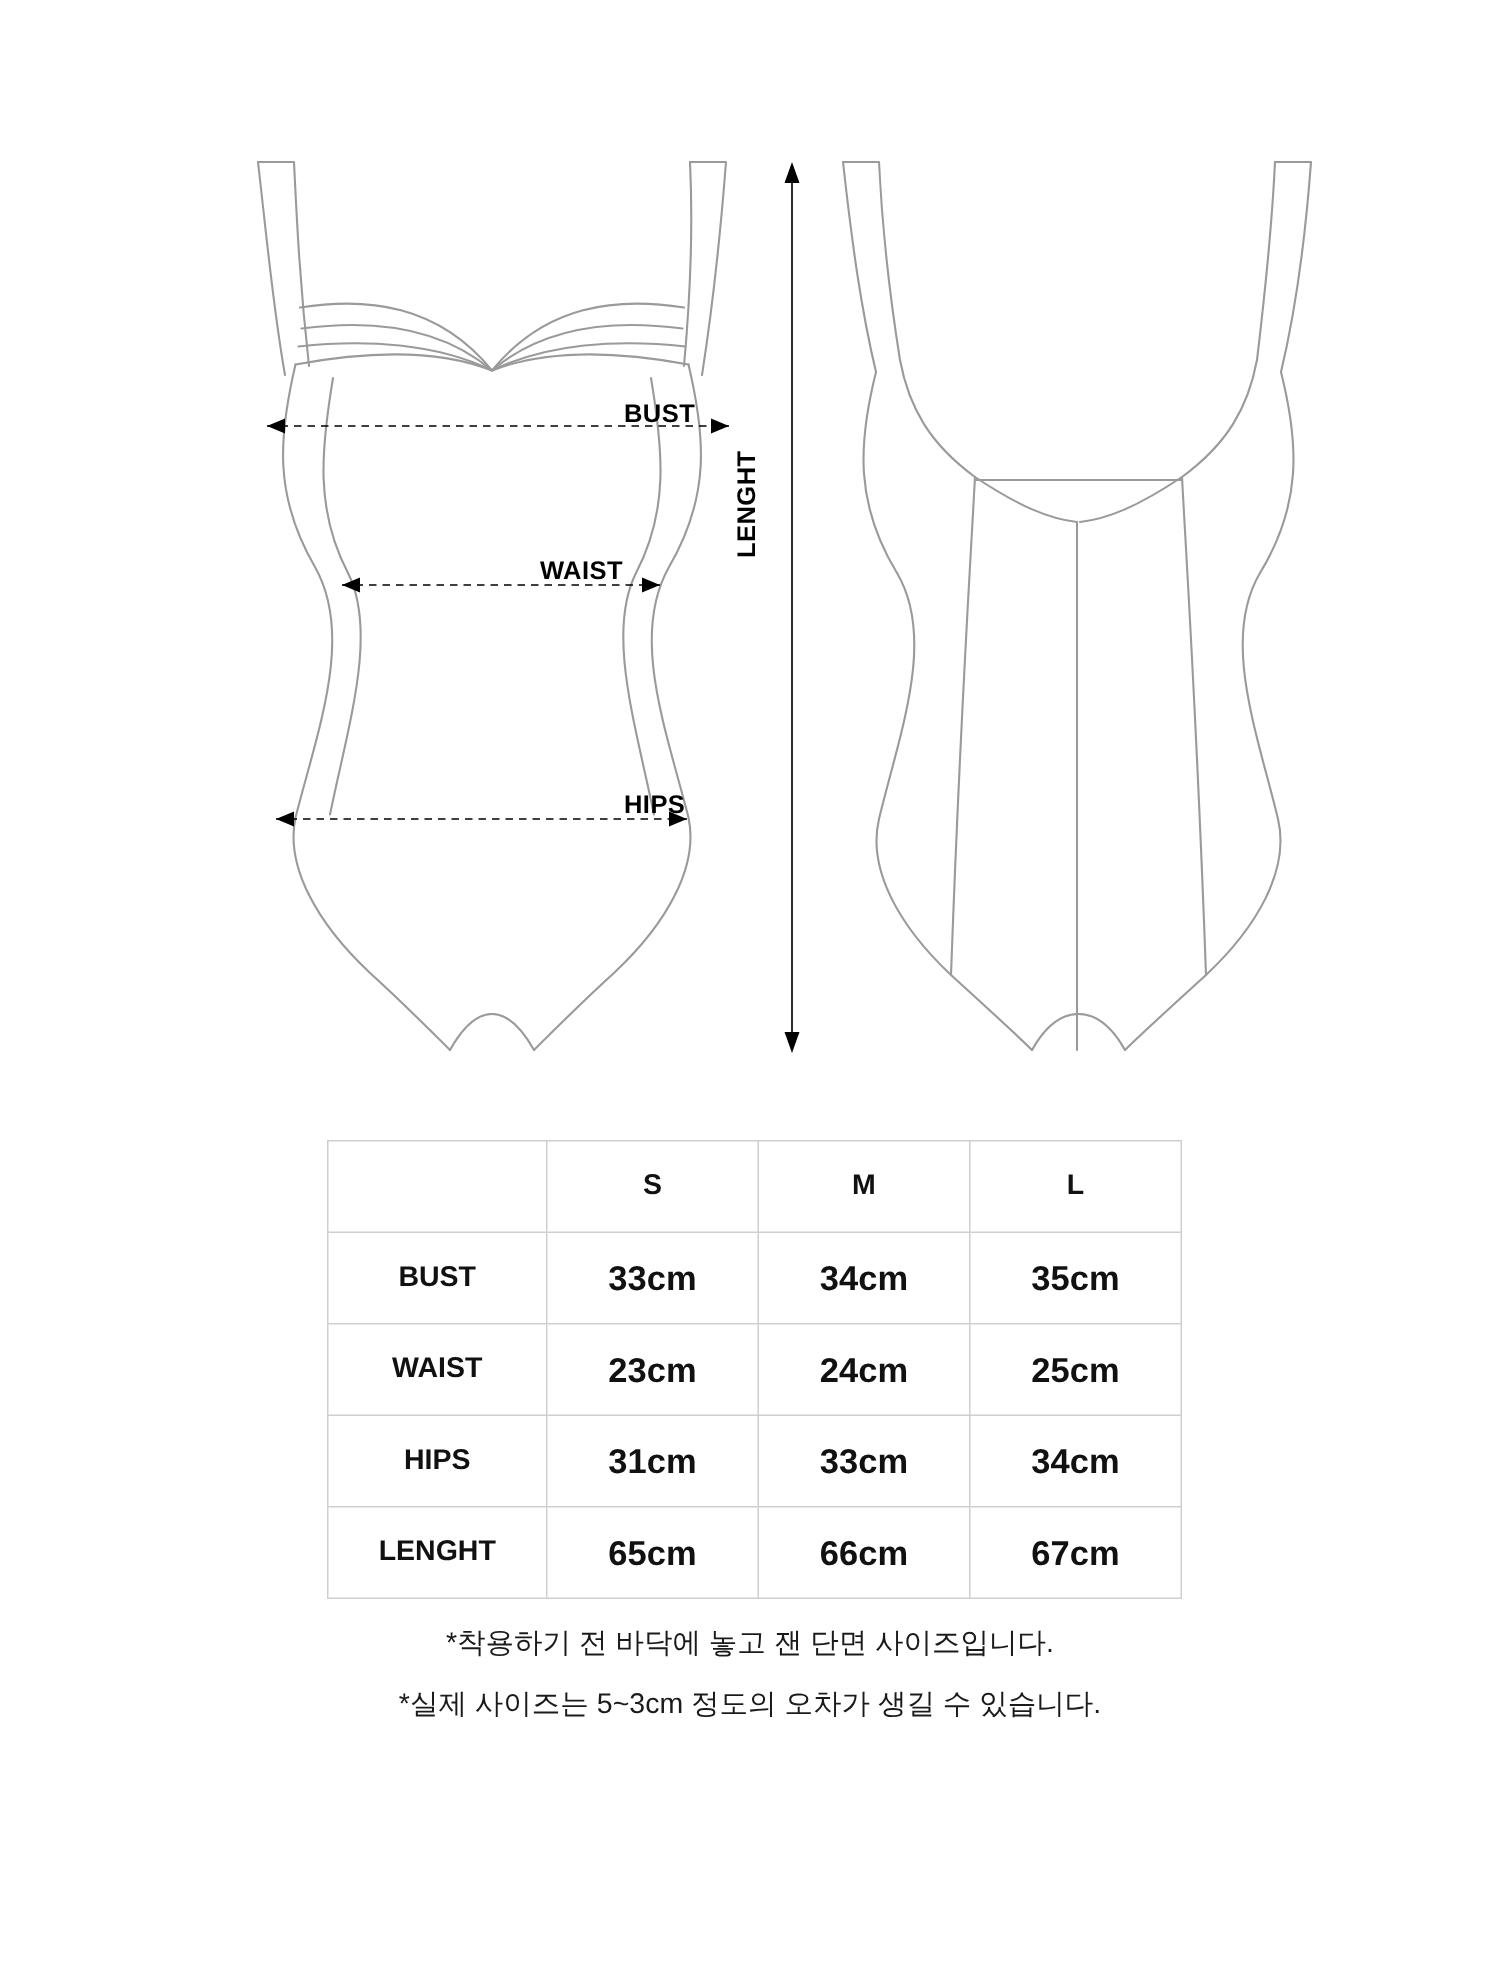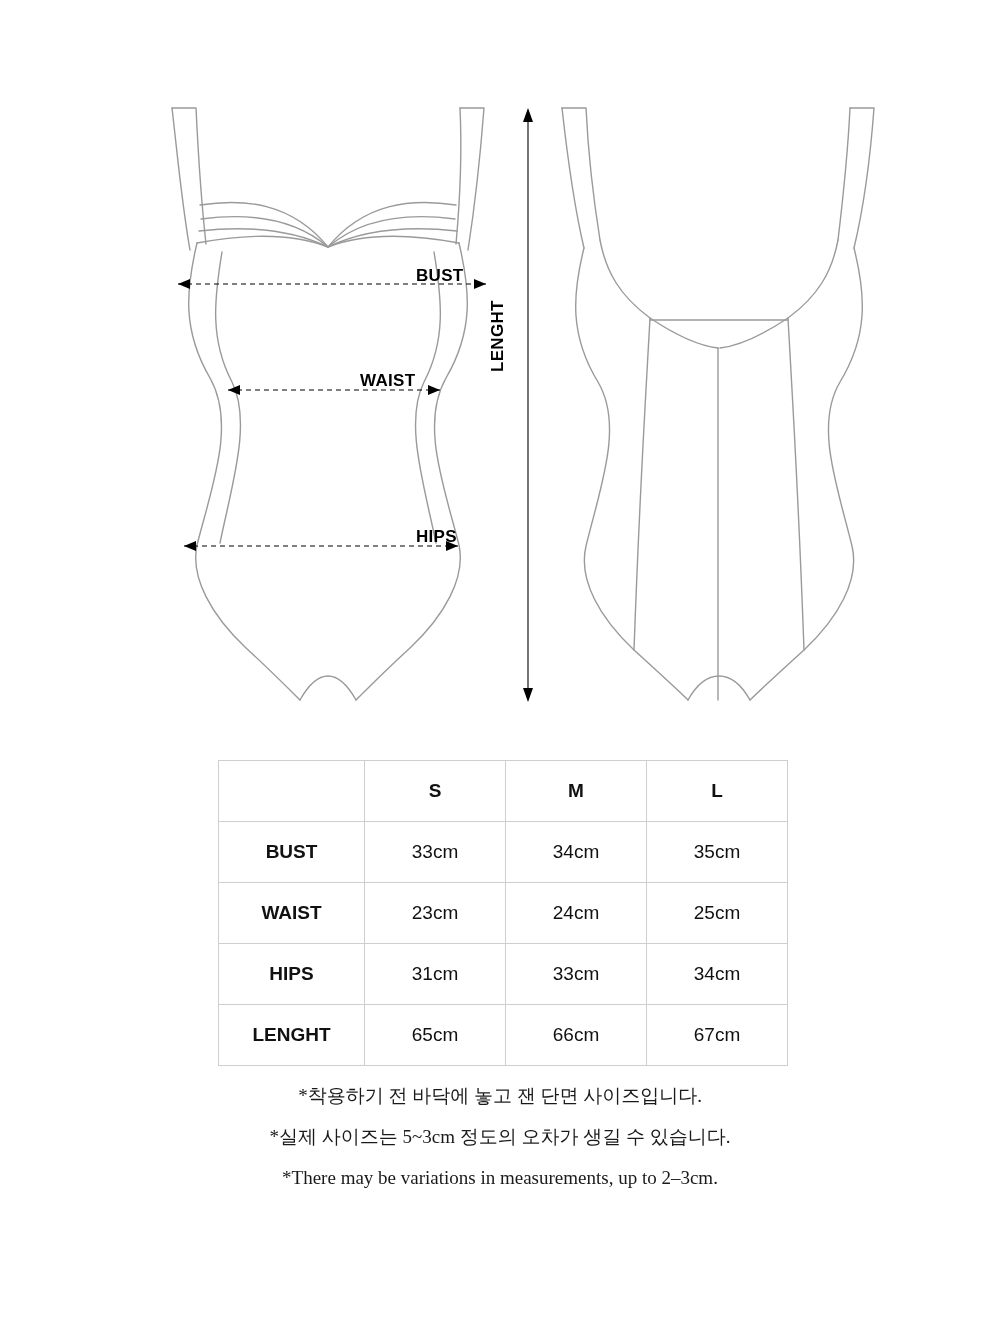--- a/index.html
+++ b/index.html
@@ -58,23 +58,23 @@
     top: 760px;
     width: 565px;
     border-collapse: collapse;
     table-layout: fixed;
   }
   #size-table td, #size-table th {
     border: 1px solid #cfcfcf;
     height: 60px;
     text-align: center;
     vertical-align: middle;
-    font-size: 19px;
+    font-size: 23px;
     color: #111;
-    font-weight: normal;
+    font-weight: bold;
     padding: 0;
   }
   #size-table th.hdr-empty { width: 145px; }
   #size-table th.hdr-size  { width: 140px; font-weight: bold; font-size: 19px; }
   #size-table td.row-label {
     font-weight: bold;
     font-size: 19px;
   }
 
   
@@ -83,21 +83,21 @@
     left: 0;
     top: 1086px;
     width: 1000px;
     text-align: center;
   }
   .note-line {
     font-size: 19px;
     color: #1a1a1a;
     line-height: 1.0;
     margin: 0 0 22px 0;
-    font-family: Liberation Serif, serif;
+    font-family: Liberation Sans, sans-serif;
   }
   .note-line.kr { letter-spacing: 0px; }
 </style>
 </head>
 <body>
 
 <div id="page">
 
   <div id="illustration">
     <svg width="1000" height="740" viewBox="0 0 1000 740" xmlns="http://www.w3.org/2000/svg">
@@ -211,16 +211,15 @@
         <td>65cm</td>
         <td>66cm</td>
         <td>67cm</td>
       </tr>
     </tbody>
   </table>
 
   <div id="notes">
     <p class="note-line kr">*착용하기 전 바닥에 놓고 잰 단면 사이즈입니다.</p>
     <p class="note-line kr">*실제 사이즈는 5~3cm 정도의 오차가 생길 수 있습니다.</p>
-    <p class="note-line">*There may be variations in measurements, up to 2–3cm.</p>
   </div>
 
 </div>
 
 </body></html>

